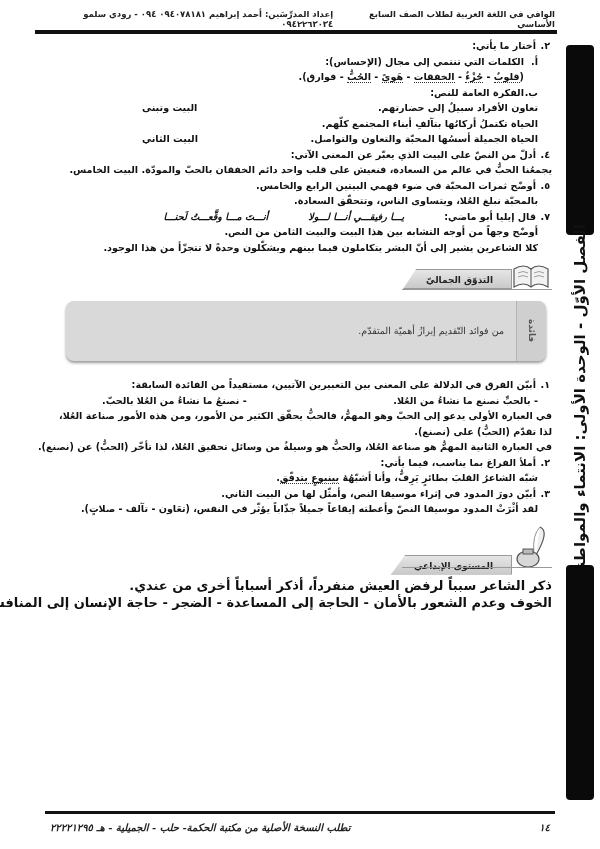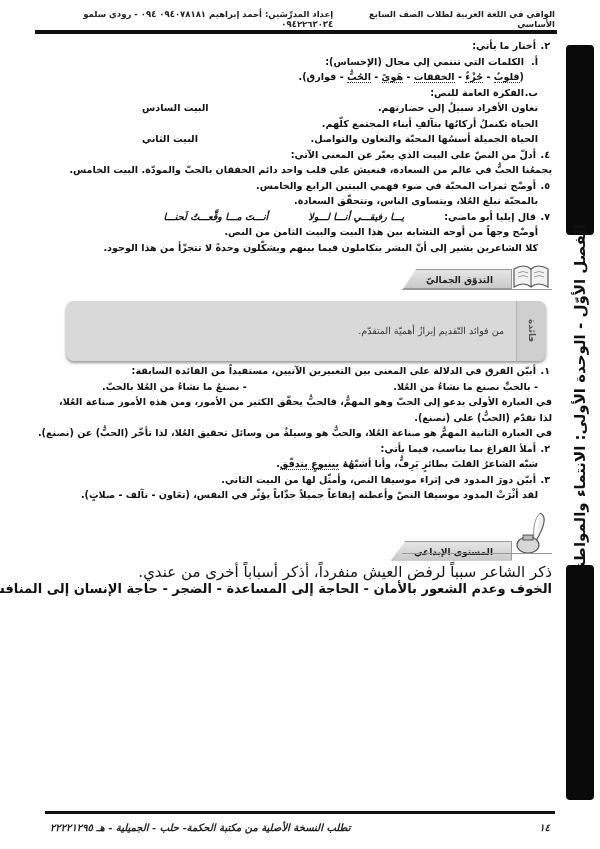--- a/index.html
+++ b/index.html
@@ -46,35 +46,35 @@
   .section-tag .tab {
     position: absolute; right: 40px; top: 8px; height: 20px; padding: 0 18px 0 22px;
     background: linear-gradient(#e6e6e6, #c9c9c9); border: 1px solid #999;
     clip-path: polygon(12% 0, 100% 0, 100% 100%, 0 100%);
     font-size: 9px; font-weight: bold; line-height: 20px; color: #222;
   }
   .section-tag .tab-line { position: absolute; right: 0; top: 28px; width: 150px; height: 1px; background: #999; }
   .section-tag .icon { position: absolute; right: 0; top: 0; width: 42px; height: 30px; }
 
   .tip-box {
-    margin: 6px 6px 2px 24px; height: 60px; border-radius: 8px;
+    margin: 6px 6px 16px 24px; height: 60px; border-radius: 8px;
     background: #d9d9d9; box-shadow: 0 2px 3px #9a9a9a; position: relative;
   }
   .tip-box .tip-label {
     position: absolute; right: 0; top: 0; width: 30px; height: 100%;
     background: #cfcfcf; border-left: 1px solid #b3b3b3; border-radius: 0 8px 8px 0;
     display: flex; align-items: center; justify-content: center;
   }
   .tip-box .tip-label span { writing-mode: vertical-rl; font-size: 9px; font-weight: bold; color: #555; }
   .tip-box .tip-text {
     position: absolute; right: 42px; top: 22px; font-size: 9.5px; font-weight: normal; color: #333;
     font-family: "DejaVu Serif", serif;
   }
 
-  .creative-q { font-size: 15px; font-weight: normal; line-height: 18px; }
+  .creative-q { font-size: 13px; font-weight: bold; line-height: 18px; }
   .creative-a { font-size: 13px; }
 
   .footer-rule { position: absolute; top: 811px; left: 45px; width: 510px; height: 3px; background: #111; }
   .footer {
     position: absolute; top: 818px; left: 50px; width: 500px; height: 18px;
     display: flex; justify-content: space-between; align-items: center;
     font-size: 10px; font-style: italic; font-weight: bold; color: #222;
     font-family: "DejaVu Serif", serif;
   }
 </style>
@@ -100,21 +100,21 @@
   <div>
     <span class="line q"><span class="num">٢.</span><span>أختار ما يأتي:</span></span>
     <span class="line sub"><span class="num">أ.</span><span>الكلمات التي تنتمي إلى مجال (الإحساس):</span></span>
     <span class="line ans" style="padding-right:28px"><span>(</span><span class="u">قلوبٌ</span> - <span class="u">جُزْءٌ</span> - <span class="u">الخفقات</span> - <span class="u">هَوىً</span> - <span class="u">الحُبُّ</span> - <span>فوارق</span><span>).</span></span>
     <span class="line sub"><span class="num">ب.</span><span>الفكرة العامة للنص:</span></span>
   </div>
 
   <div>
     <div class="pair">
         <span>تعاون الأفراد سبيلٌ إلى حضارتهم.</span>
-        <span class="left">البيت السادس</span>
+        <span class="left">البيت وتبنى</span>
       </div>
     <div class="pair">
         <span>الحياة تكتملُ أركانُها بتآلفِ أبناء المجتمع كلّهم.</span>
       </div>
     <div class="pair">
         <span>الحياة الجميلة أسسُها المحبّة والتعاون والتواصل.</span>
         <span class="left">البيت الثاني</span>
       </div>
   </div>
 

